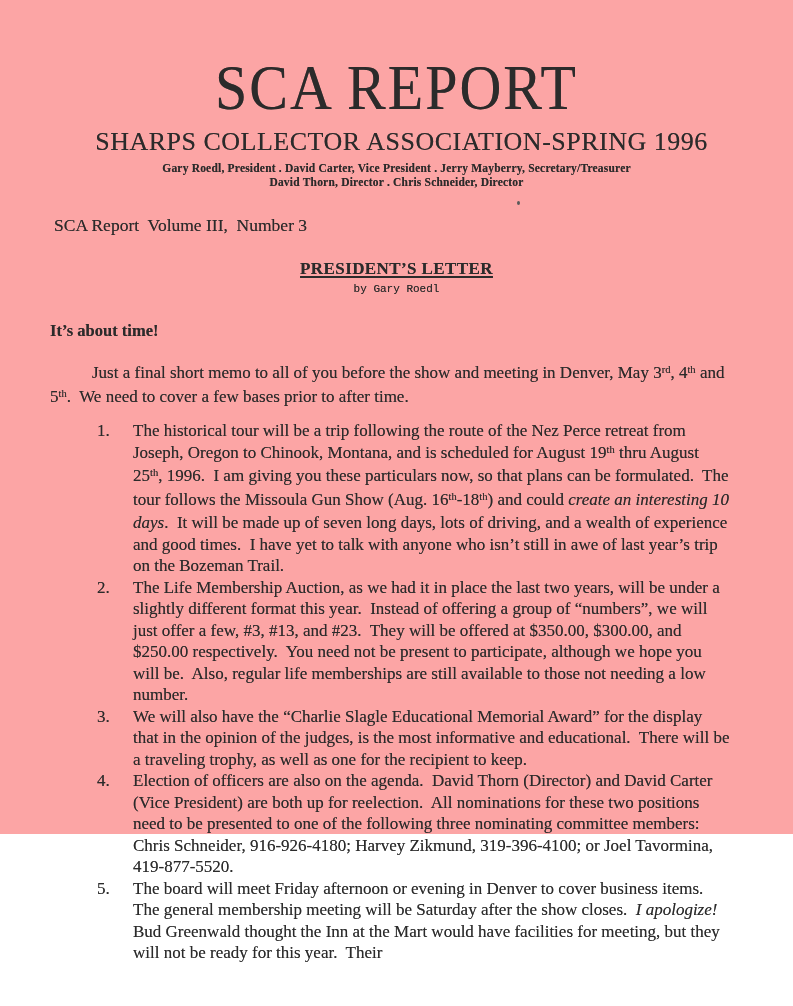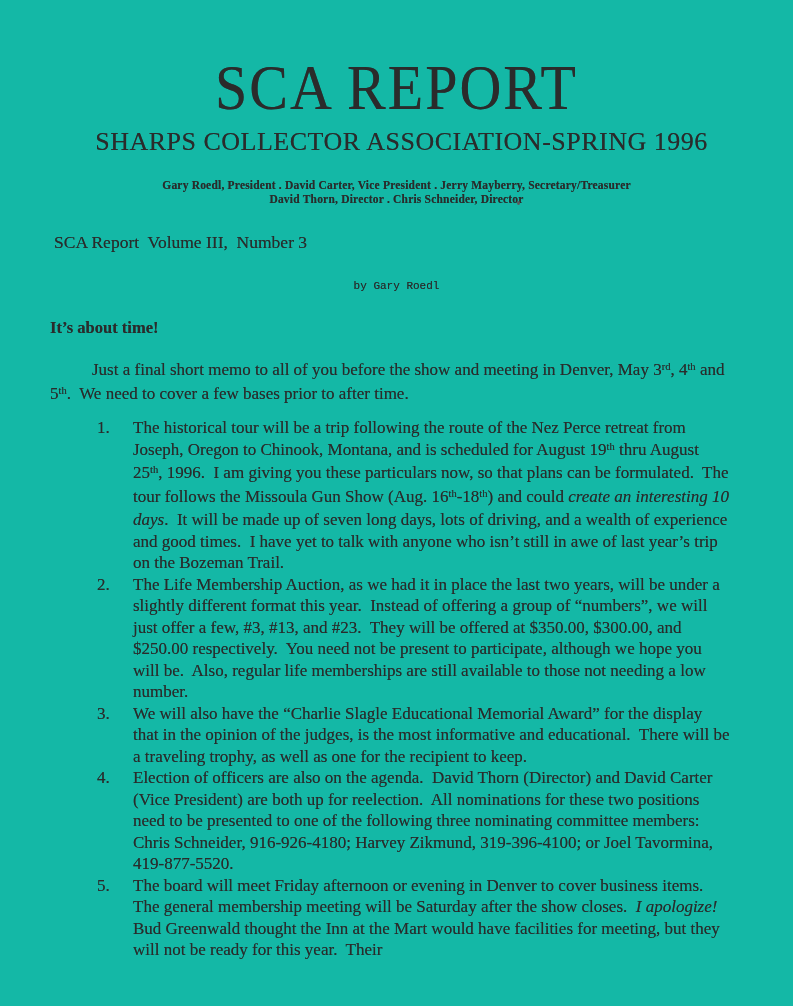--- a/index.html
+++ b/index.html
@@ -10,22 +10,22 @@
   body {
     width: 793px;
     height: 1006px;
     font-family: "Liberation Serif", "DejaVu Serif", serif;
     color: #2b2b2b;
     overflow: hidden;
   }
   .page {
     position: relative;
     width: 793px;
-    height: 1006px;
-    background: #14b8a6;
+    height: 834px;
+    background: #fca5a5;
   }
   .page * {
     text-shadow: 0 0 0.45px rgba(30,30,30,0.55);
   }
 
   
   .masthead { text-align: center; }
   .title {
     margin: 0;
     padding-top: 52px;
@@ -42,21 +42,21 @@
     line-height: 28px;
     font-weight: 400;
     letter-spacing: 0.5px;
   }
   .officers {
     font-size: 11.5px;
     line-height: 14px;
     font-weight: 700;
     letter-spacing: 0.2px;
   }
-  .officers:first-of-type { margin-top: 22px; }
+  .officers:first-of-type { margin-top: 5px; }
 
   
   .issue-line {
     margin: 26px 0 0 54px;
     font-size: 17.5px;
     line-height: 20px;
     white-space: pre-wrap;
   }
 
   
@@ -147,20 +147,21 @@
     <h2 class="subtitle">SHARPS COLLECTOR ASSOCIATION-SPRING 1996</h2>
     <div class="officers">Gary Roedl, President . David Carter, Vice President . Jerry Mayberry, Secretary/Treasurer</div>
     <div class="officers">David Thorn, Director . Chris Schneider, Director</div>
   </header>
 
   <div class="issue-line">SCA Report  Volume III,  Number 3</div>
 
   <span class="stray-dot"></span>
 
   <div class="letter-heading-wrap">
+    <div class="letter-heading">PRESIDENT’S LETTER</div>
     <div class="byline">by Gary Roedl</div>
   </div>
 
   <div class="content">
     <div class="opening">It’s about time!</div>
 
     <p class="intro"><span>Just a final short memo to all of you before the show and meeting in Denver, May 3</span><span class="seg-sup">rd</span><span>, 4</span><span class="seg-sup">th</span><span> and 5</span><span class="seg-sup">th</span><span>.  We need to cover a few bases prior to after time.</span></p>
 
     <ol class="items">
       <li>

